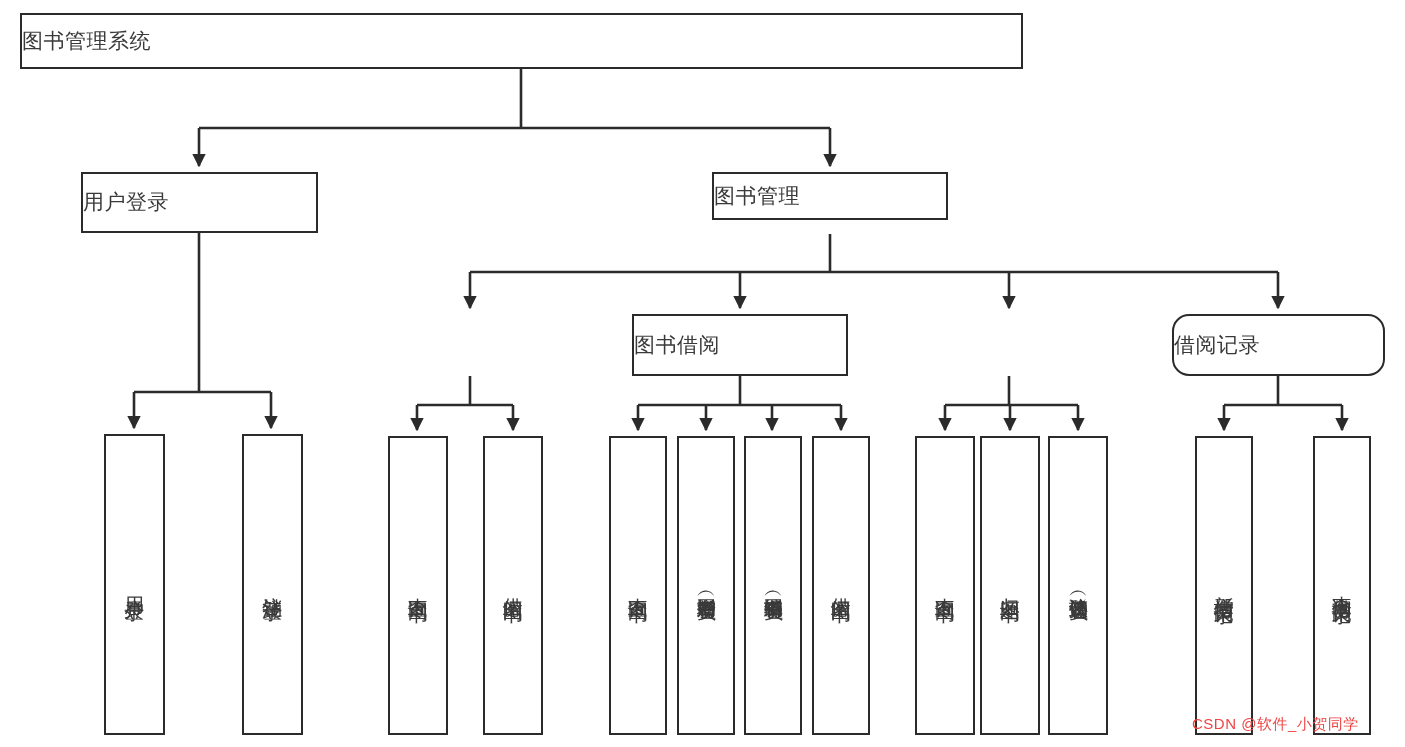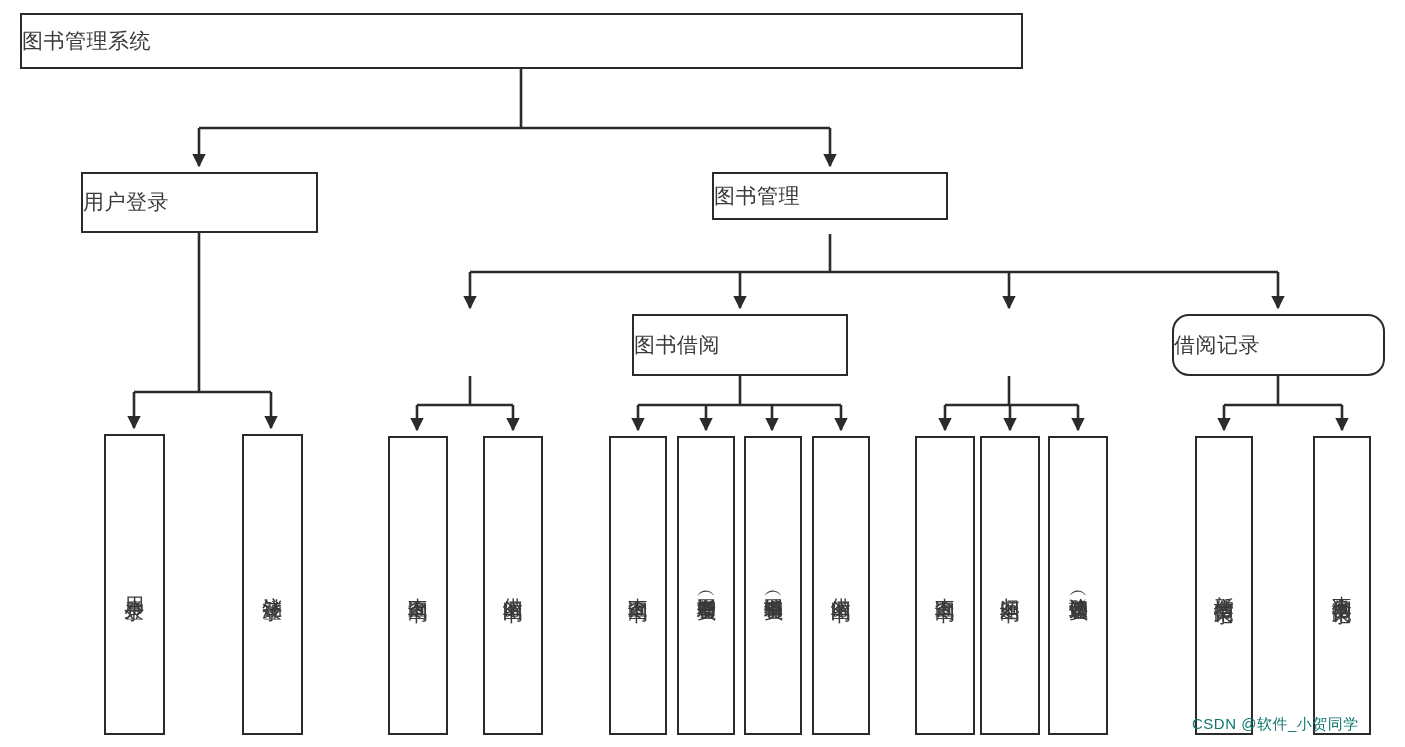--- a/index.html
+++ b/index.html
@@ -59,21 +59,21 @@
   .node.vertical.tight .label {
     font-size: 19px;
     letter-spacing: 0.5px;
     line-height: 1.2;
   }
   .watermark {
     position: absolute;
     left: 1192px;
     top: 715px;
     font-size: 15px;
-    color: #0f766e;
+    color: #ef4444;
     z-index: 5;
     white-space: nowrap;
     letter-spacing: 0.5px;
   }
 </style>
 </head>
 <body>
 
 <div id="canvas">
 

